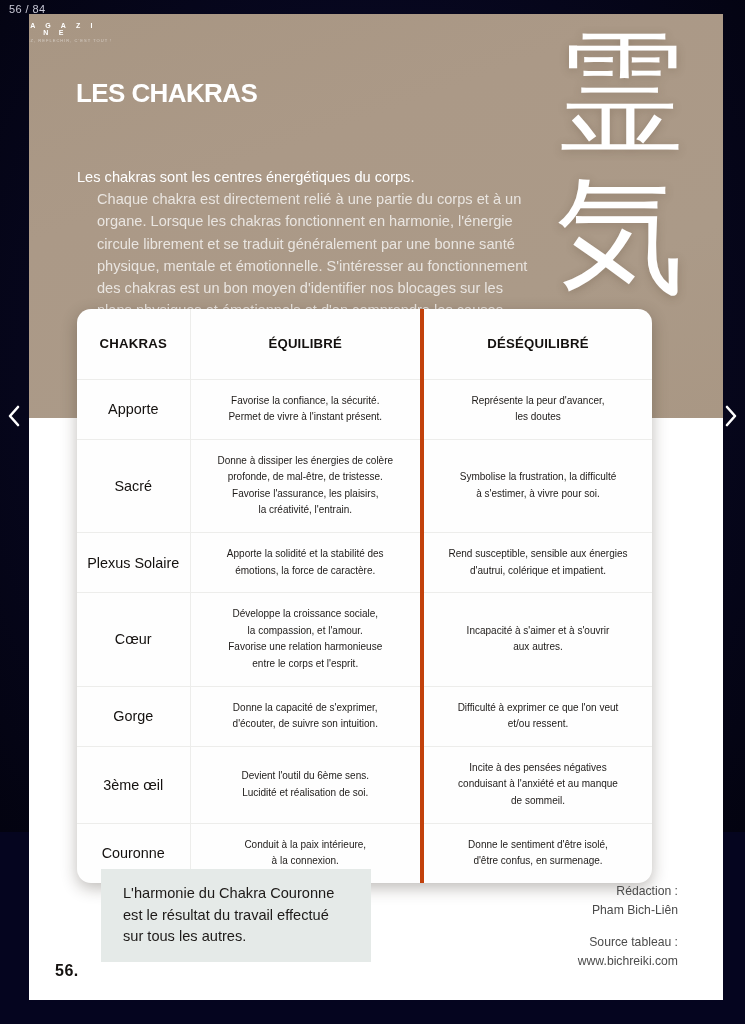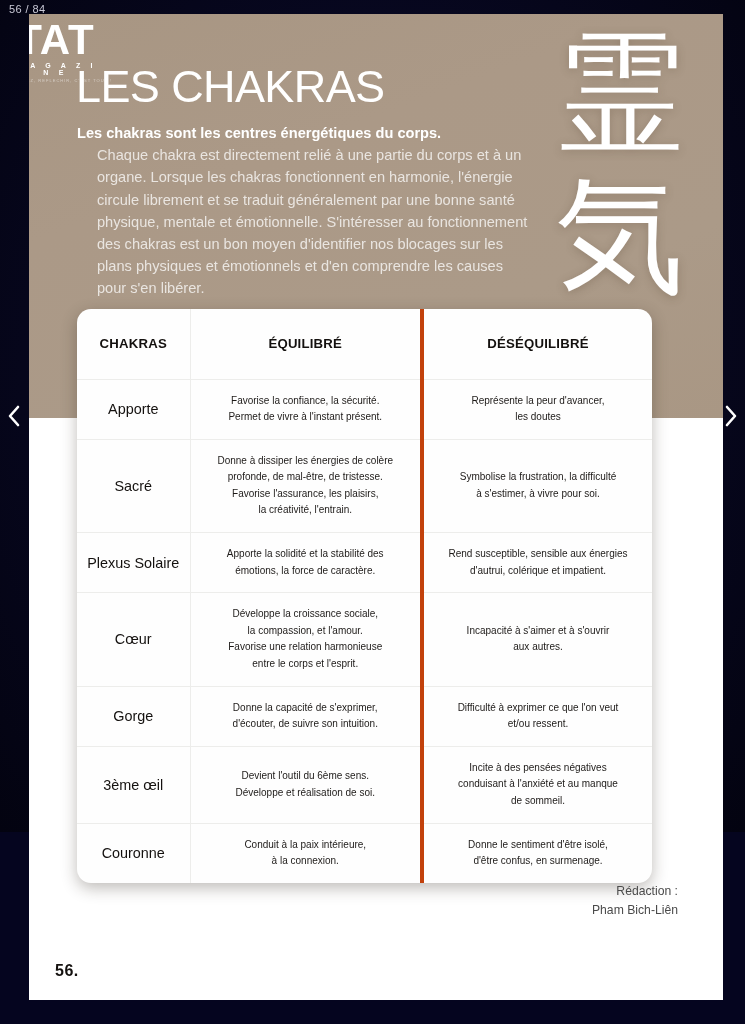--- a/index.html
+++ b/index.html
@@ -120,42 +120,43 @@
     line-height: 1.12;
     z-index: 3;
     text-shadow: 0 2px 10px rgba(80,60,40,.25);
   }
   .kanji span { display: block; }
 
   
   .headline {
     position: absolute;
     left: 47px;
-    top: 47px;
-    font-size: 45px;
-    font-weight: 400;
+    top: 64px;
+    font-size: 26px;
+    font-weight: 700;
     letter-spacing: -0.6px;
     color: #ffffff;
     z-index: 5;
     font-family: "Liberation Sans", sans-serif;
   }
 
   .intro {
     position: absolute;
     left: 48px;
     top: 108px;
     width: 452px;
     z-index: 5;
     font-size: 14.6px;
     line-height: 22.2px;
   }
   .intro .lead {
     color: #ffffff;
-    font-weight: 700;
+    font-weight: 400;
     display: block;
+    margin-top: 44px;
   }
   .intro .body {
     color: rgba(255,255,255,.74);
     display: block;
     margin-left: 20px;
   }
 
   
   .table-card {
     position: absolute;
@@ -280,21 +281,20 @@
   <div class="page">
 
     <div class="beige-band"></div>
 
     <div class="kanji">
       <span>霊</span>
       <span>気</span>
     </div>
 
     <div class="logo">
-      <div class="logo-word">TAT</div>
       <div class="logo-sub">M A G A Z I N E</div>
       <div class="logo-tag">PENSEZ, REFLECHIR, C'EST TOUT !</div>
     </div>
 
     <h1 class="headline">LES CHAKRAS</h1>
 
     <div class="intro">
       <span class="lead">Les chakras sont les centres énergétiques du corps.</span>
       <span class="body">Chaque chakra est directement relié à une partie du corps et à un organe. Lorsque les chakras fonctionnent en harmonie, l'énergie circule librement et se traduit généralement par une bonne santé physique, mentale et émotionnelle. S'intéresser au fonctionnement des chakras est un bon moyen d'identifier nos blocages sur les plans physiques et émotionnels et d'en comprendre les causes pour s'en libérer.</span>
     </div>
@@ -365,21 +365,21 @@
               </td>
               <td class="col-deq">
                 <span class="ln">Difficulté à exprimer ce que l'on veut</span>
                 <span class="ln">et/ou ressent.</span>
               </td>
             </tr>
             <tr>
               <td class="col-chakra">3ème œil</td>
               <td class="col-eq">
                 <span class="ln">Devient l'outil du 6ème sens.</span>
-                <span class="ln">Développe et réalisation de soi.</span>
+                <span class="ln">Lucidité et réalisation de soi.</span>
               </td>
               <td class="col-deq">
                 <span class="ln">Incite à des pensées négatives</span>
                 <span class="ln">conduisant à l'anxiété et au manque</span>
                 <span class="ln">de sommeil.</span>
               </td>
             </tr>
             <tr>
               <td class="col-chakra">Couronne</td>
               <td class="col-eq">
@@ -388,24 +388,35 @@
               </td>
               <td class="col-deq">
                 <span class="ln">Donne le sentiment d'être isolé,</span>
                 <span class="ln">d'être confus, en surmenage.</span>
               </td>
             </tr>
           </tbody>
       </table>
     </div>
 
+    <div class="callout">
+      <p id="callout-text">
+          <span class="ln">L'harmonie du Chakra Couronne</span>
+          <span class="ln">est le résultat du travail effectué</span>
+          <span class="ln">sur tous les autres.</span>
+        </p>
+    </div>
 
     <div class="credits">
       <div class="grp">
         <span class="k">Rédaction :</span>
         <span class="v">Pham Bich-Liên</span>
       </div>
+      <div class="grp">
+        <span class="k">Source tableau :</span>
+        <span class="v">www.bichreiki.com</span>
+      </div>
     </div>
 
     <div class="folio">56.</div>
 
   </div>
 </div>
 
 </body></html>

